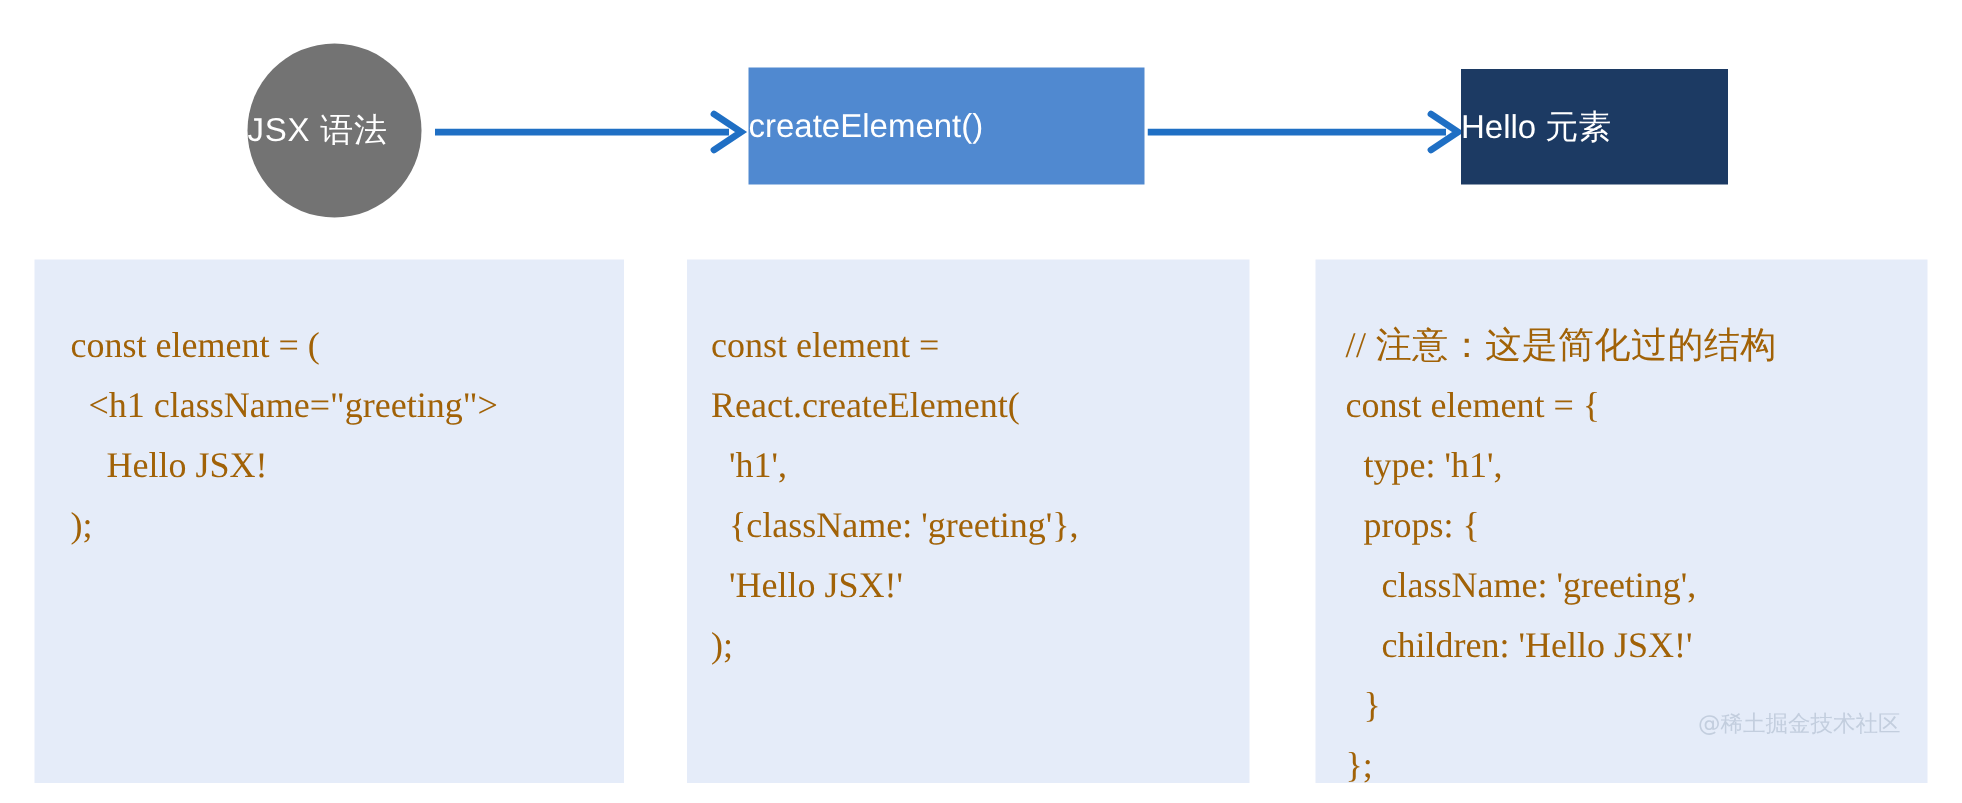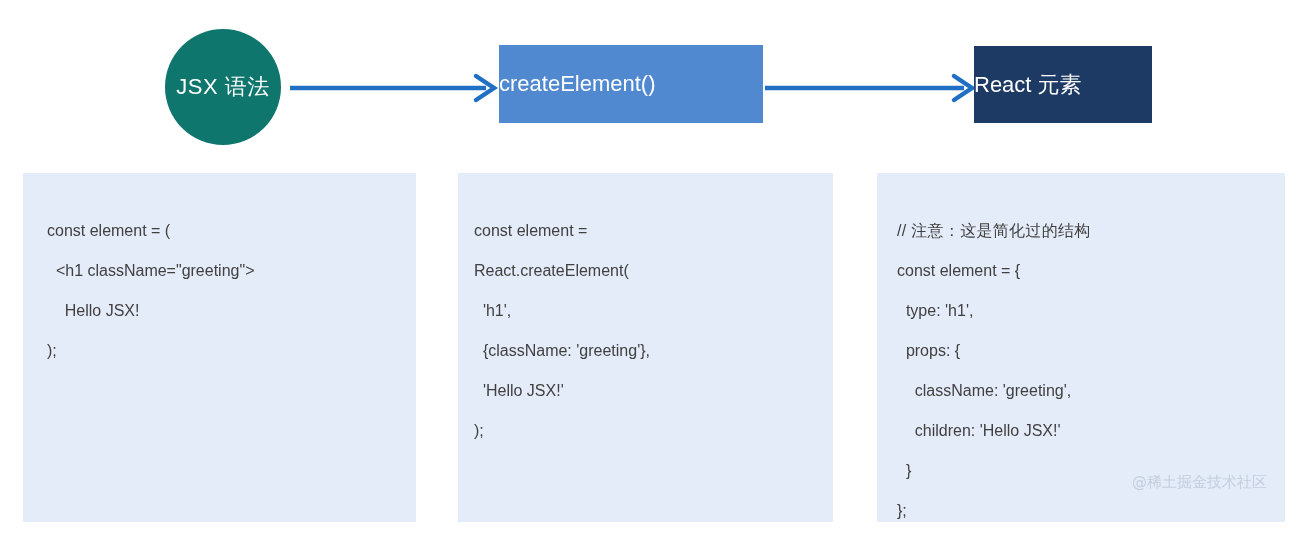--- a/index.html
+++ b/index.html
@@ -16,22 +16,22 @@
   }
 
   
   #flow-row { position: absolute; left: 0; top: 0; width: 1308px; height: 165px; }
 
   .node-circle {
     position: absolute;
     left: 165px; top: 29px;
     width: 116px; height: 116px;
     border-radius: 50%;
-    background: #0f766e;
-    display: flex; align-items: center; justify-content: center;
+    background: #737373;
+    display: flex; align-items: center; justify-content: flex-start;
     color: #ffffff;
     font-size: 22px;
     letter-spacing: 0.5px;
     white-space: nowrap;
   }
 
   .node-box {
     position: absolute;
     display: flex; align-items: center; justify-content: flex-start;
     color: #ffffff;
@@ -63,24 +63,24 @@
     height: 349px;
     background: #e5ecf9;
     box-sizing: border-box;
     padding: 38px 0 0 0;
   }
   .code-panel.p1 { left: 23px;  width: 393px; }
   .code-panel.p2 { left: 458px; width: 375px; }
   .code-panel.p3 { left: 877px; width: 408px; }
 
   .code-line {
-    font-family: Liberation Sans, sans-serif;
-    font-size: 16px;
+    font-family: Liberation Serif, serif;
+    font-size: 24px;
     line-height: 40px;
-    color: #404040;
+    color: #a16207;
     white-space: pre;
     padding-left: 24px;
   }
   .code-panel.p2 .code-line { padding-left: 16px; }
   .code-panel.p3 .code-line { padding-left: 20px; }
   .code-panel.p3 .code-line.comment { letter-spacing: 0.3px; }
 
   .watermark {
     position: absolute;
     right: 18px;
@@ -108,21 +108,21 @@
   <div class="node-box create">
     <span>createElement()</span>
   </div>
 
   <svg class="flow-arrow a2" viewBox="0 0 218 40" preserveAspectRatio="none">
     <line x1="0" y1="20" x2="199" y2="20" stroke="#1f6fc4" stroke-width="4.5"></line>
     <polyline points="189,8 207,20 189,32" fill="none" stroke="#1f6fc4" stroke-width="4.5" stroke-linecap="round" stroke-linejoin="miter"></polyline>
   </svg>
 
   <div class="node-box react">
-    <span>React 元素</span>
+    <span>Hello 元素</span>
   </div>
 
 </div>
 
 <div id="panels">
 
   <div class="code-panel p1">
     <div class="code-line">const element = (</div>
     <div class="code-line">  &lt;h1 className="greeting"&gt;</div>
     <div class="code-line">    Hello JSX!</div>

